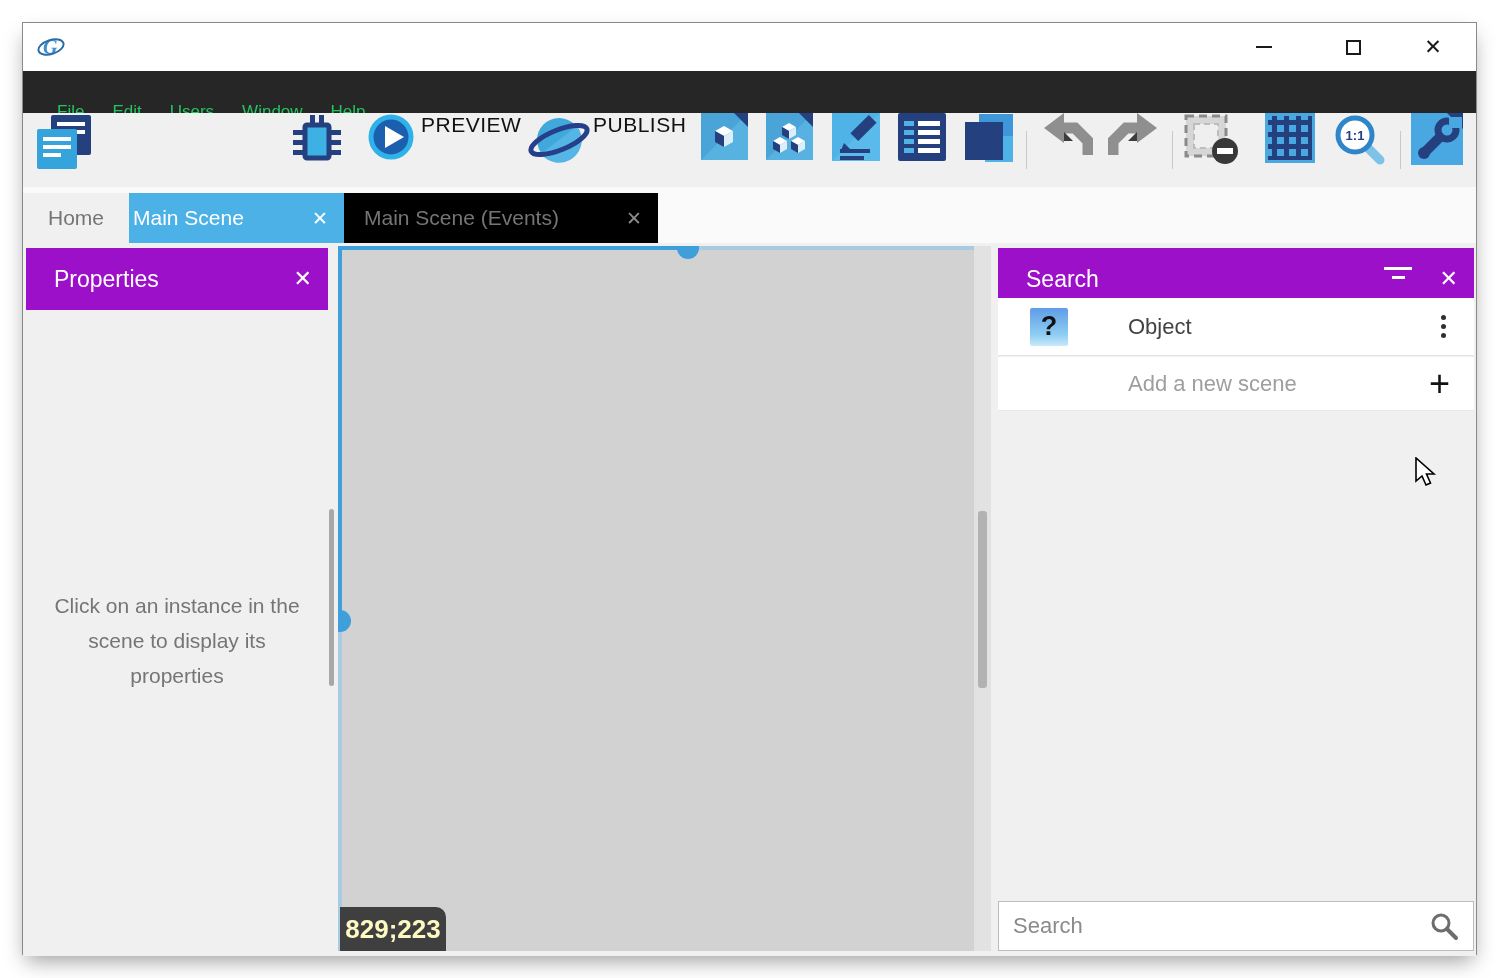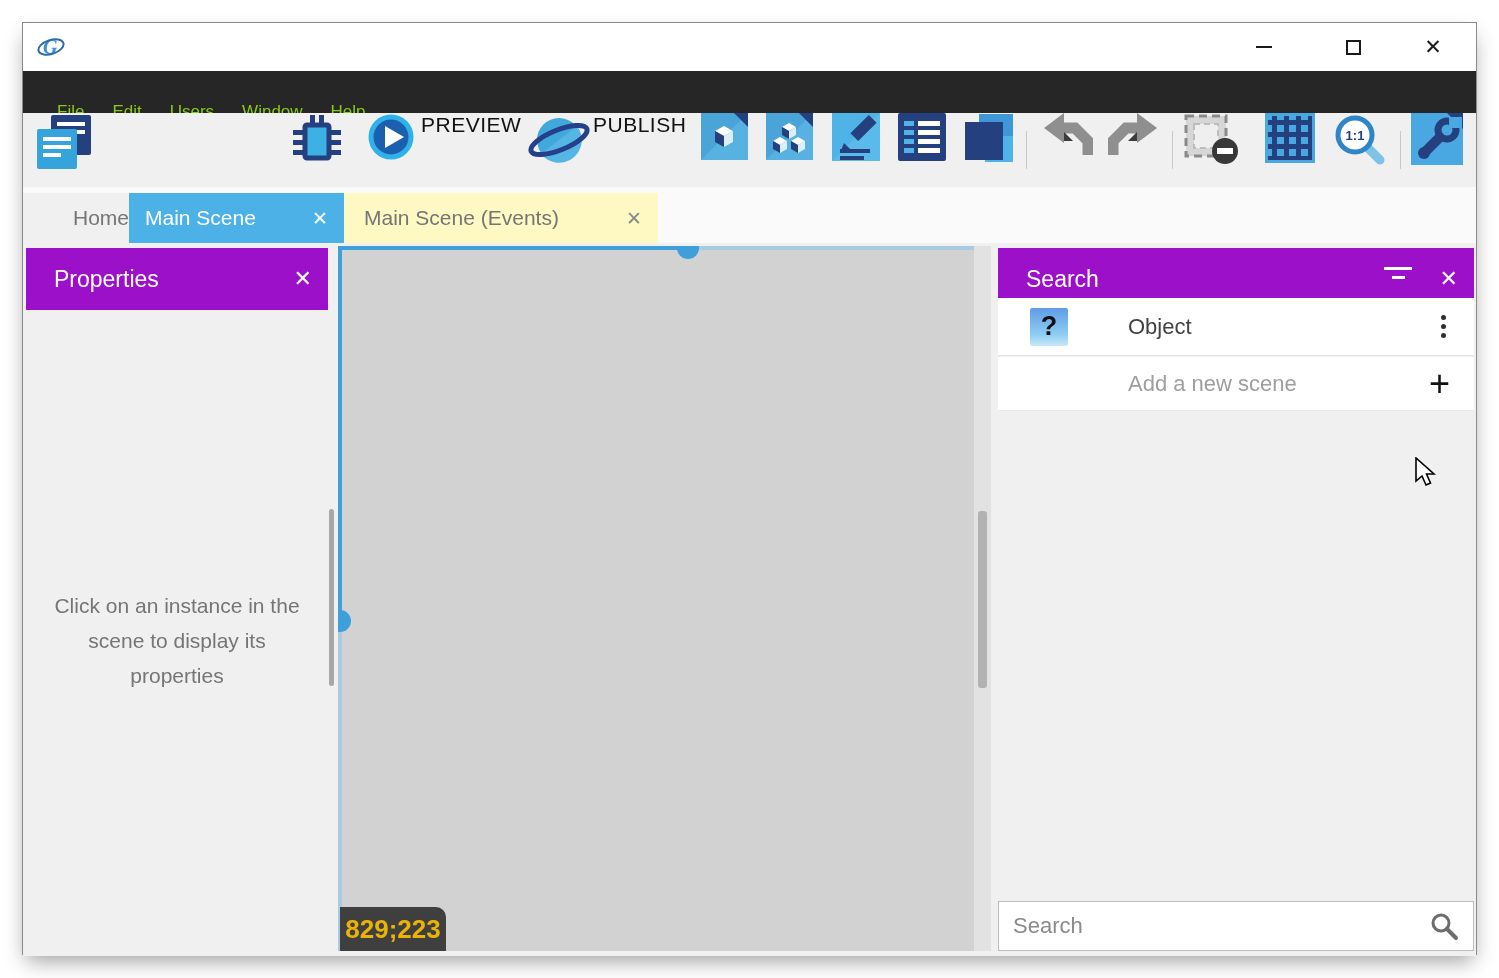--- a/index.html
+++ b/index.html
@@ -13,34 +13,34 @@
   .titlebar { position:relative; height:48px; background:#ffffff; }
   .logo { position:absolute; left:14px; top:10px; width:28px; height:28px; }
   .title-text { position:absolute; left:48px; top:0; line-height:48px; font-size:17px; color:#161616; white-space:nowrap; }
   .win-btn { position:absolute; top:0; width:46px; height:48px; display:flex; align-items:center; justify-content:center; color:#1a1a1a; }
   .btn-min { left:1218px; } .btn-max { left:1307px; } .btn-close { left:1387px; font-size:21px; font-weight:300; }
   .glyph-min { width:16px; height:0; border-top:2px solid #1a1a1a; }
   .glyph-max { width:15px; height:15px; border:2px solid #1a1a1a; }
 
   
   .menubar { height:42px; background:#262626; display:flex; align-items:center; padding-left:20px; }
-  .menu-item { color:#84cc16; font-size:17px; padding:0 14px; line-height:42px;margin-top:40px; }
+  .menu-item { color:#22c55e; font-size:17px; padding:0 14px; line-height:42px;margin-top:40px; }
 
   
   .toolbar { position:relative; height:74px; background:#f0f0f0; }
   .tb { position:absolute; top:0; height:74px; display:flex; }
   .tb-label { font-size:21px; color:#111; letter-spacing:.5px; }
   .tb-sep { position:absolute; top:18px; width:1px; height:38px; background:#c9c9c9; }
 
   
   .tabbar { position:relative; height:56px; background:#fafafa; }
   .tab { position:absolute; bottom:0; height:50px; display:flex; align-items:center; }
-  .tab-home { left:0; width:106px; background:#f0f0f0; justify-content:flex-end; }
-  .tab-main { left:106px; width:215px; background:#4bb1e7; padding-left:16px; }
-  .tab-events { left:321px; width:314px; background:#fef9c3; padding-left:20px; }
+  .tab-home { left:0; width:106px; background:#f0f0f0; justify-content:center; }
+  .tab-main { left:106px; width:215px; background:#4bb1e7; padding-left:4px; }
+  .tab-events { left:321px; width:314px; background:#000000; padding-left:20px; }
   .tab-label { font-size:21px; color:#757575; }
   .tab-main .tab-label { color:#ffffff; }
   .tab-close { margin-left:auto; margin-right:16px; font-size:19px; color:#8a8a8a; }
   .tab-main .tab-close { color:#ffffff; }
 
   
   .content { position:relative; height:713px; background:#f0f0f0; }
 
   .panel-header { height:62px; background:#9d10c9; display:flex; align-items:center; position:relative; }
   .panel-title { color:#fff; font-size:23px; margin-left:28px; }
@@ -51,21 +51,21 @@
 
   .scroll-thumb { position:absolute; background:#a8a8a8; border-radius:3px; }
 
   .canvas { position:absolute; left:315px; top:3px; width:636px; height:705px; background:#d2d2d2; overflow:hidden; }
   .edge-top-dark  { position:absolute; left:0; top:0; width:350px; height:4px; background:#3f9fdb; }
   .edge-top-light { position:absolute; left:350px; top:0; width:286px; height:4px; background:#a9cbe2; }
   .edge-left-dark  { position:absolute; left:0; top:0; width:4px; height:375px; background:#3f9fdb; }
   .edge-left-light { position:absolute; left:0; top:375px; width:4px; height:330px; background:#a9cbe2; }
   .handle { position:absolute; width:22px; height:22px; border-radius:50%; background:#3f9fdb; }
   .coord-badge { position:absolute; left:2px; bottom:0; width:106px; height:44px; background:#3f3f3f;
-                 color:#eab308; font-size:26px; font-weight:bold; line-height:44px; text-align:center;
+                 color:#fef9c3; font-size:26px; font-weight:bold; line-height:44px; text-align:center;
                  border-top-right-radius:10px; }
 
   .canvas-sbtrack { position:absolute; left:951px; top:3px; width:17px; height:705px; background:#e2e2e2; }
 
   .objects-panel { position:absolute; left:975px; top:5px; width:476px; height:703px; background:#f0f0f0; }
   .filter-icon { position:absolute; right:62px; top:19px; width:28px; }
   .filter-icon .bar1 { width:28px; height:3px; background:#fff; }
   .filter-icon .bar2 { width:13px; height:3px; background:#fff; margin:6px auto 0; }
   .obj-row { position:absolute; left:0; top:50px; width:100%; height:58px; background:#ffffff;
              border-bottom:1px solid #e3e3e3; display:flex; align-items:center; }

